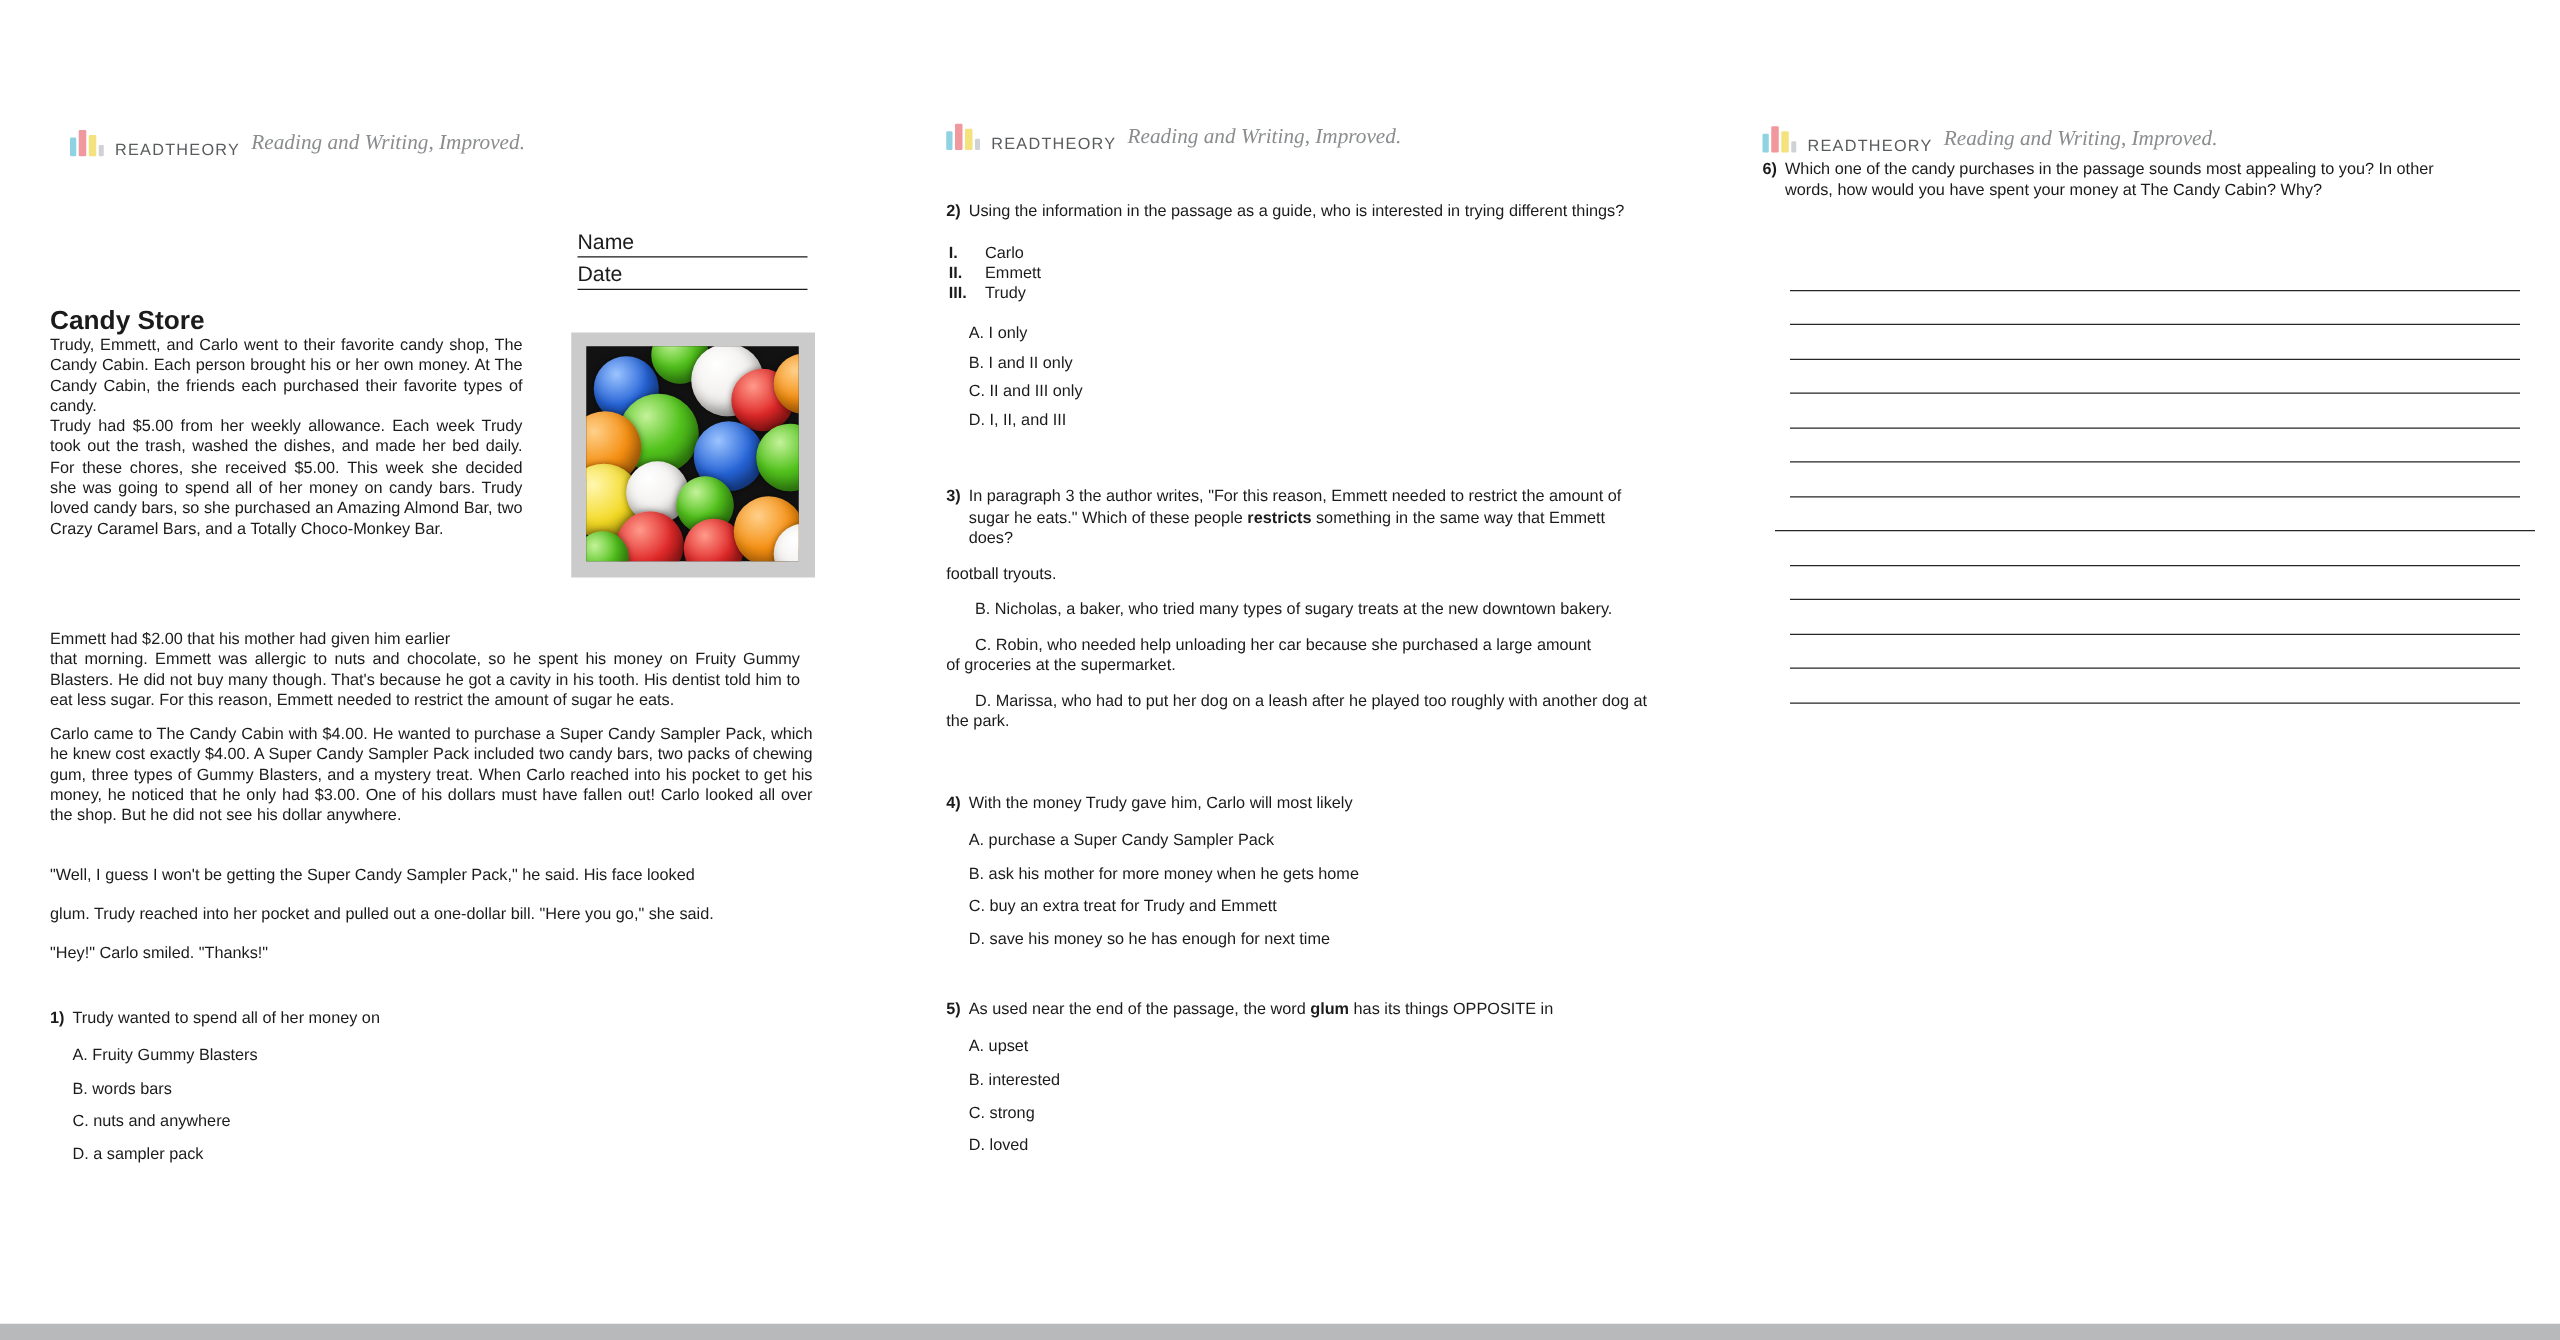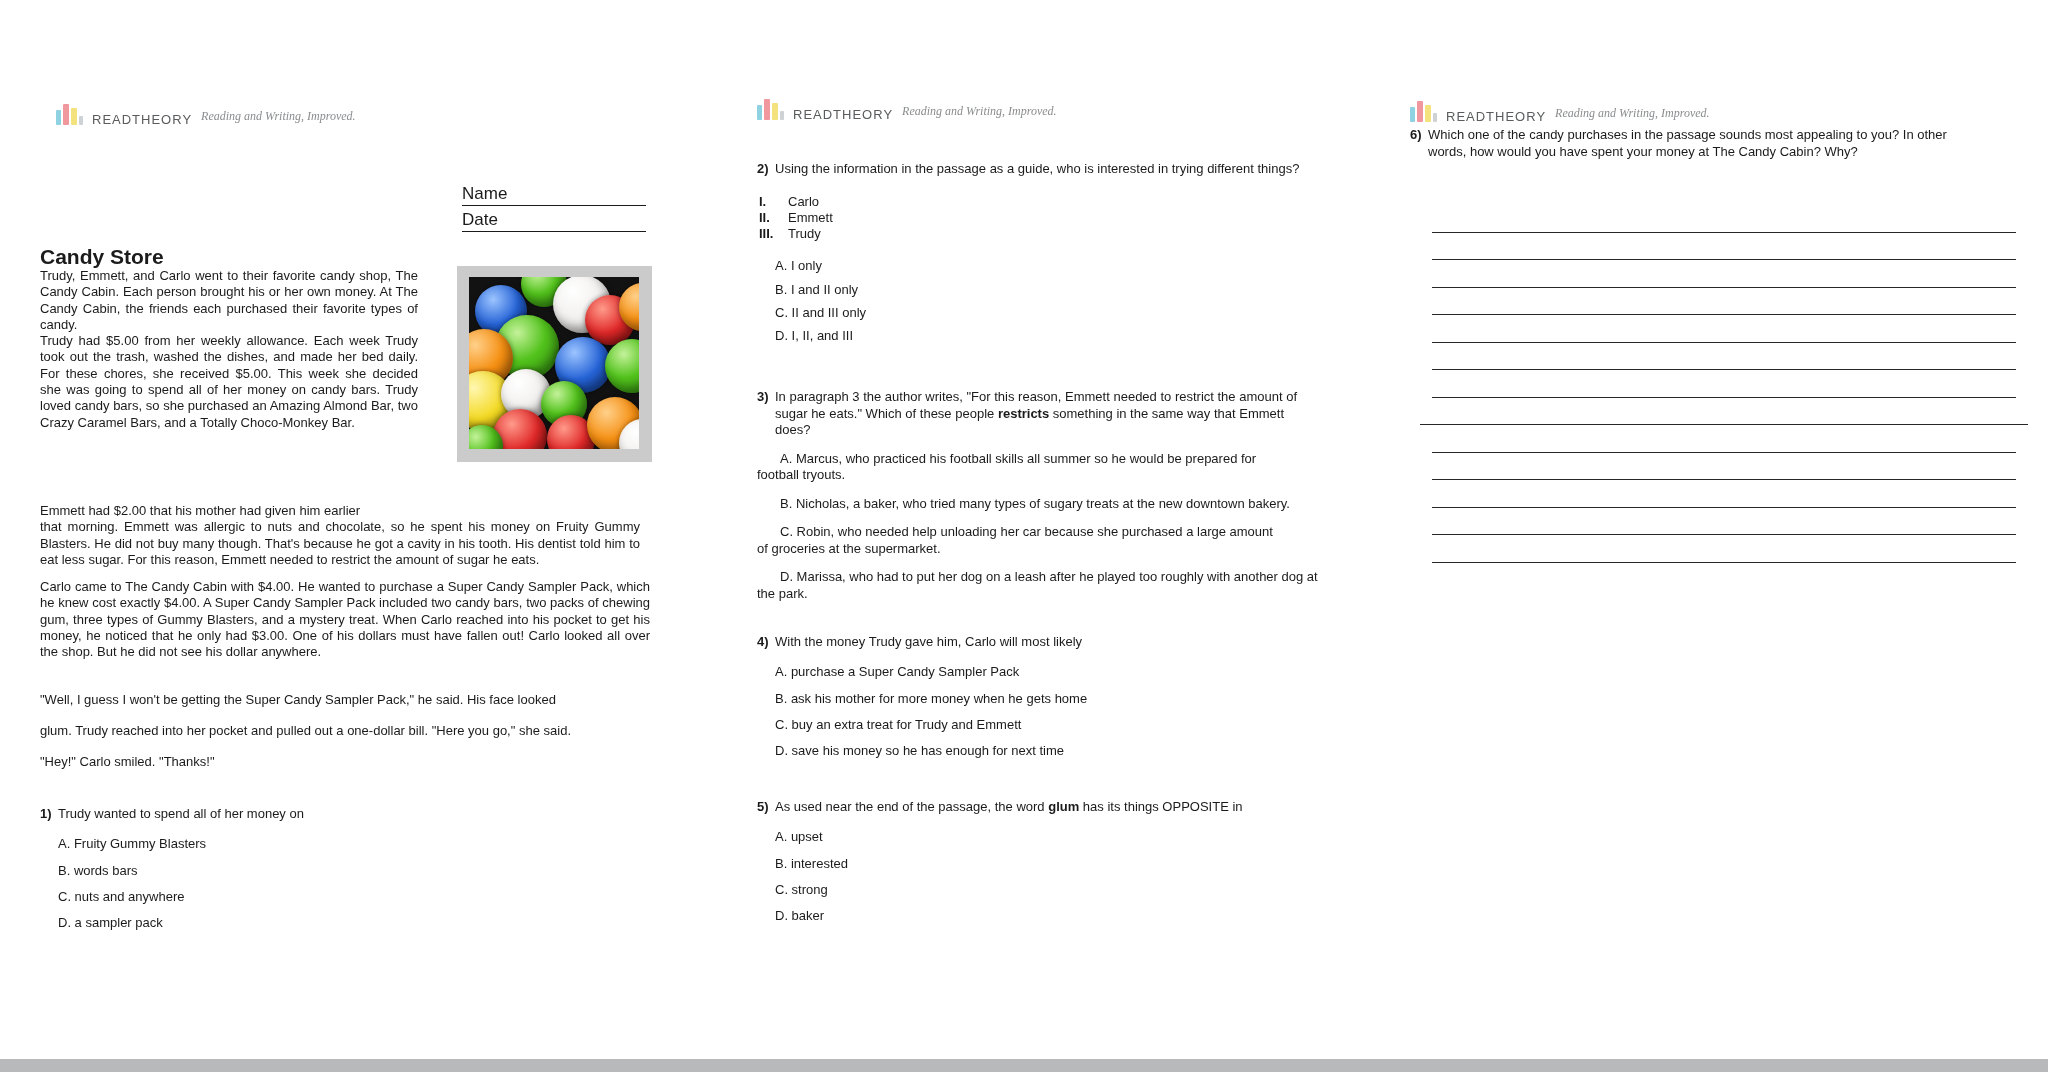--- a/index.html
+++ b/index.html
@@ -14,21 +14,21 @@
 
   
   .logo{position:absolute;display:flex;align-items:flex-end;gap:9px;height:26px;}
   .books{display:flex;align-items:flex-end;gap:2px;padding-bottom:1px;}
   .b{display:inline-block;border-radius:1px;}
   .b1{width:5px;height:15px;background:#8fd2e2;}
   .b2{width:6px;height:21px;background:#f0989e;}
   .b3{width:6px;height:17px;background:#f3e27d;}
   .b4{width:4px;height:9px;background:#cfd2d4;}
   .logo-text{font-size:13px;color:#595b5d;letter-spacing:1px;line-height:1;}
-  .logo-tagline{font-size:12px;font-style:italic;color:#8a8c8e;padding-bottom:2px;
+  .logo-tagline{font-size:17px;font-style:italic;color:#8a8c8e;padding-bottom:2px;
     font-family:"Liberation Serif", serif;}
 
   
   .namedate{position:absolute;left:422px;top:94px;width:184px;font-size:17px;}
   .nd-row{border-bottom:1.7px solid #1a1a1a;padding-bottom:1px;margin-bottom:4px;}
   .title{position:absolute;left:0;top:141px;font-size:21px;font-weight:bold;}
   .bodytext{font-size:13px;line-height:16.3px;}
   .justify{text-align:justify;}
   .passage-col{position:absolute;left:0;top:178px;width:378px;}
   .passage-col .para2{margin-top:17px;}
@@ -192,21 +192,20 @@
 
   <div class="q" style="top:294px;line-height:16.5px;">
     <span class="qnum">3)</span>
     <div>
       <div>In paragraph 3 the author writes, "For this reason, Emmett needed to restrict the amount of</div>
       <div><span>sugar he eats." Which of these people </span><b>restricts</b><span> something in the same way that Emmett</span></div>
       <div>does?</div>
     </div>
     <div class="opts3">
       <div class="opt3">
-        <div class="ind">A. Marcus, who practiced his football skills all summer so he would be prepared for</div>
         <div>football tryouts.</div>
       </div>
       <div class="opt3">
         <div class="ind">B. Nicholas, a baker, who tried many types of sugary treats at the new downtown bakery.</div>
       </div>
       <div class="opt3">
         <div class="ind">C. Robin, who needed help unloading her car because she purchased a large amount</div>
         <div>of groceries at the supermarket.</div>
       </div>
       <div class="opt3">
@@ -229,21 +228,21 @@
 
   <div class="q" style="top:704px;">
     <span class="qnum">5)</span>
     <div>
       <span>As used near the end of the passage, the word </span><b>glum</b><span> has its things OPPOSITE in</span>
     </div>
     <div class="opts">
       <div class="opt">A. upset</div>
       <div class="opt">B. interested</div>
       <div class="opt">C. strong</div>
-      <div class="opt">D. baker</div>
+      <div class="opt">D. loved</div>
     </div>
   </div>
 </section>
 
 <section class="page" id="p3">
   <div class="logo" style="left:0;top:0;">
     <span class="books">
       <span class="b b1"></span>
         <span class="b b2"></span>
         <span class="b b3"></span>

